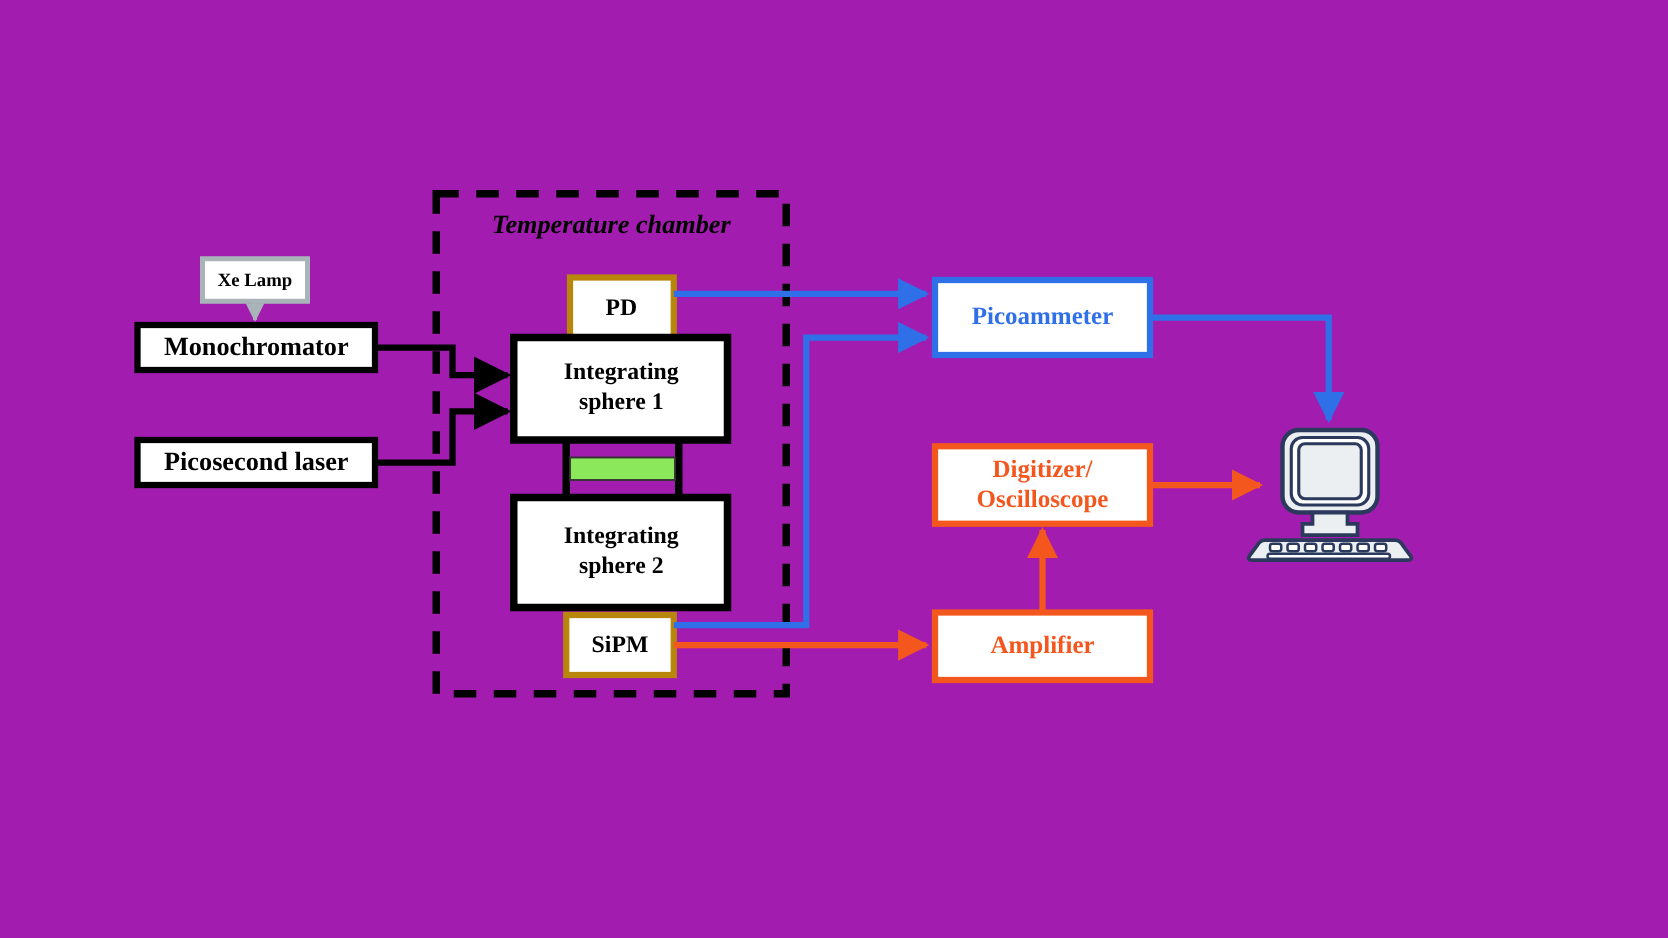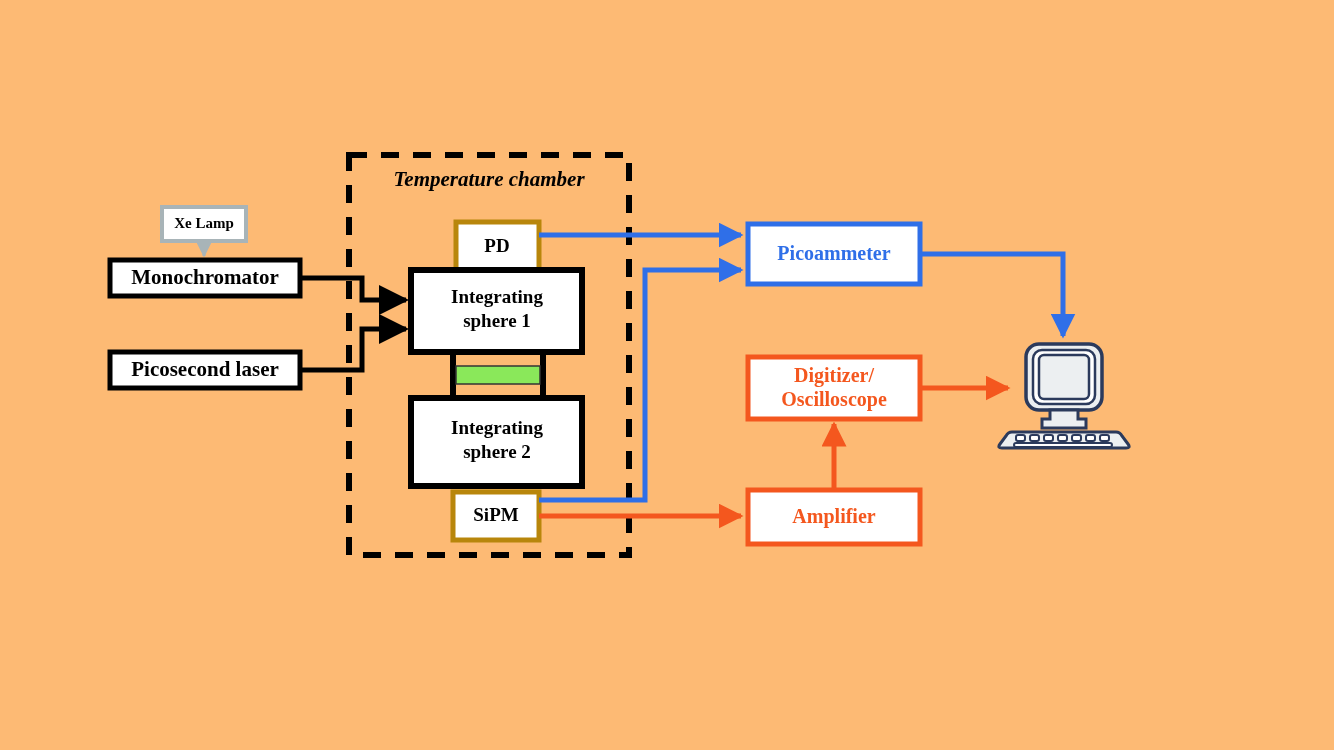--- a/index.html
+++ b/index.html
@@ -10,21 +10,21 @@
   body {
     width: 1334px;
     height: 750px;
     font-family: "Liberation Serif", serif;
     overflow: hidden;
   }
   #diagram-root {
     position: relative;
     width: 1334px;
     height: 750px;
-    background: #fdba74;
+    background: #a21caf;
   }
   svg#diagram-svg {
     position: absolute;
     left: 0;
     top: 0;
     width: 1334px;
     height: 750px;
   }
   .box-label {
     font-family: "Liberation Serif", serif;

